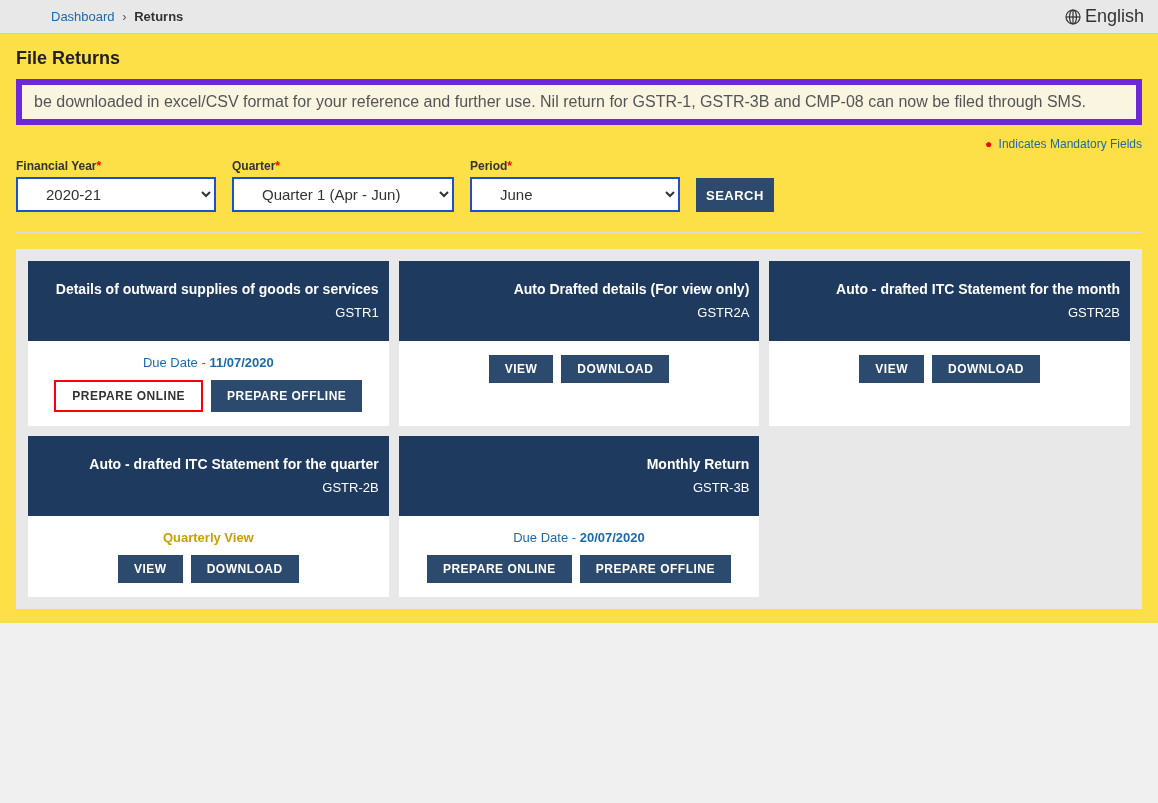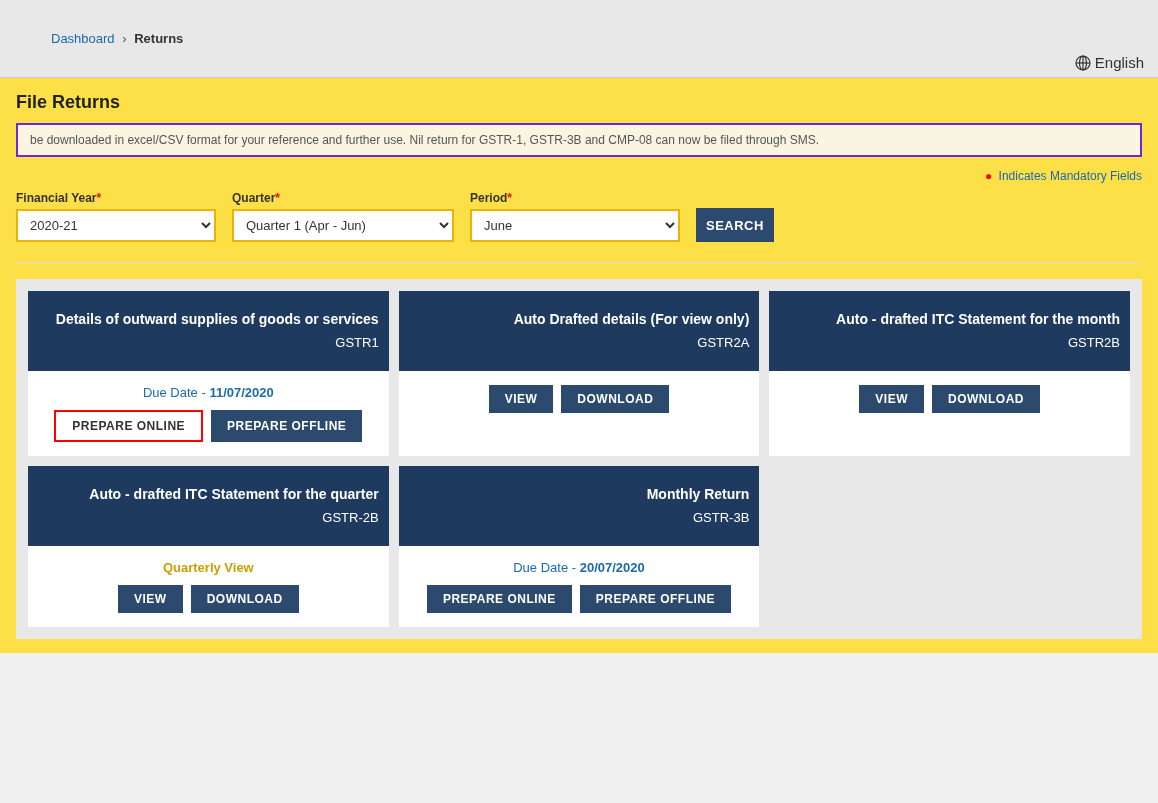--- a/index.html
+++ b/index.html
@@ -11,36 +11,36 @@
       border-bottom: 1px solid #ccc;
       padding: 6px 14px;
       display: flex;
       justify-content: space-between;
       align-items: center;
     }
     .breadcrumb { font-size: 13px; color: #333; }
     .breadcrumb a { color: #1a6aad; text-decoration: none; margin-left: 37px; }
     .breadcrumb .separator { margin: 0 4px; color: #555; }
     .breadcrumb .current { color: #333; font-weight: bold; }
-    .lang-btn { display: flex; align-items: center; gap: 4px; font-size: 15px; color: #333; cursor: pointer; margin-top: 48px; }
+    .lang-btn { display: flex; align-items: center; gap: 4px; font-size: 18px; color: #333; cursor: pointer; }
 
     
     .main-content {
       background: #fde047;
       margin: 0;
       padding: 14px 16px;
     }
     .page-title { font-size: 18px; font-weight: bold; color: #222; margin-bottom: 10px; }
 
     
     .notice-bar {
       background: #f9f5e0;
-      border: 2px solid #6d28d9;
+      border: 6px solid #6d28d9;
       padding: 8px 12px;
-      font-size: 12px;
+      font-size: 16px;
       color: #555;
       margin-bottom: 12px;
     }
 
     
     .mandatory-note {
       text-align: right;
       font-size: 12px;
       color: #555;
       margin-bottom: 8px;
@@ -52,23 +52,23 @@
     .filter-row {
       display: flex;
       align-items: flex-end;
       gap: 16px;
       margin-bottom: 20px;
     }
     .filter-group { display: flex; flex-direction: column; gap: 4px; }
     .filter-label { font-size: 12px; color: #333; font-weight: bold; }
     .filter-label .req { color: red; }
     .filter-select {
-      border: 2px solid #eab308;
-      padding: 6px 8px;
-      font-size: 13px;
+      border: 2px solid #1d4ed8;
+      padding: 6px 24px;
+      font-size: 15px;
       color: #333;
       background: #fff;
       cursor: pointer;
       appearance: auto;
     }
     .filter-select.fy { width: 200px; }
     .filter-select.quarter { width: 222px; }
     .filter-select.period { width: 210px; }
 
     .search-btn {

